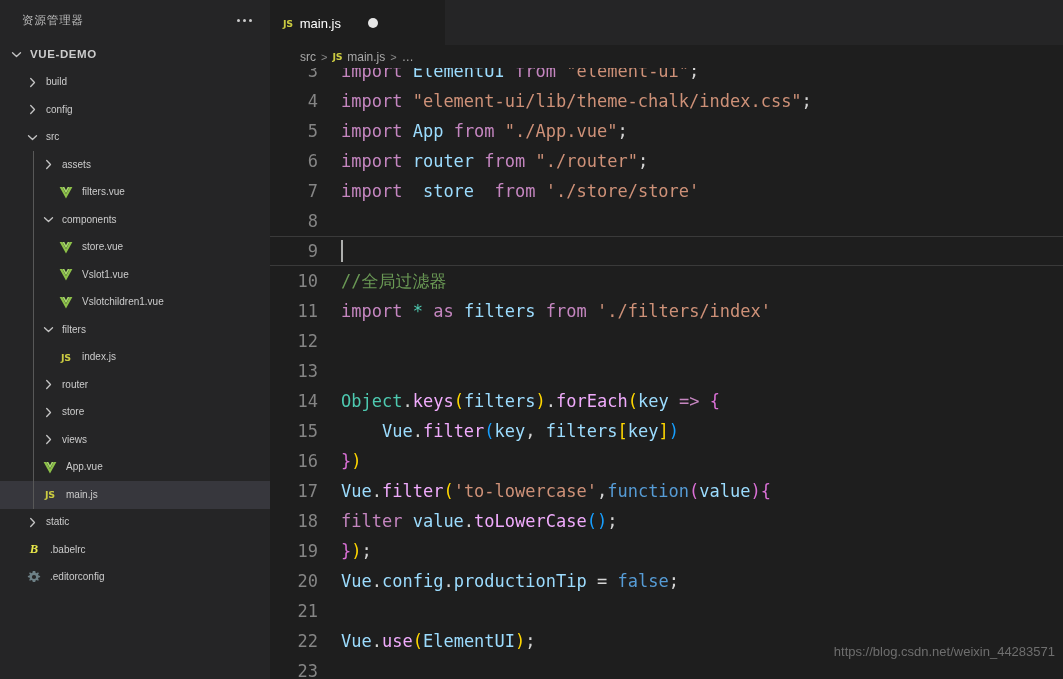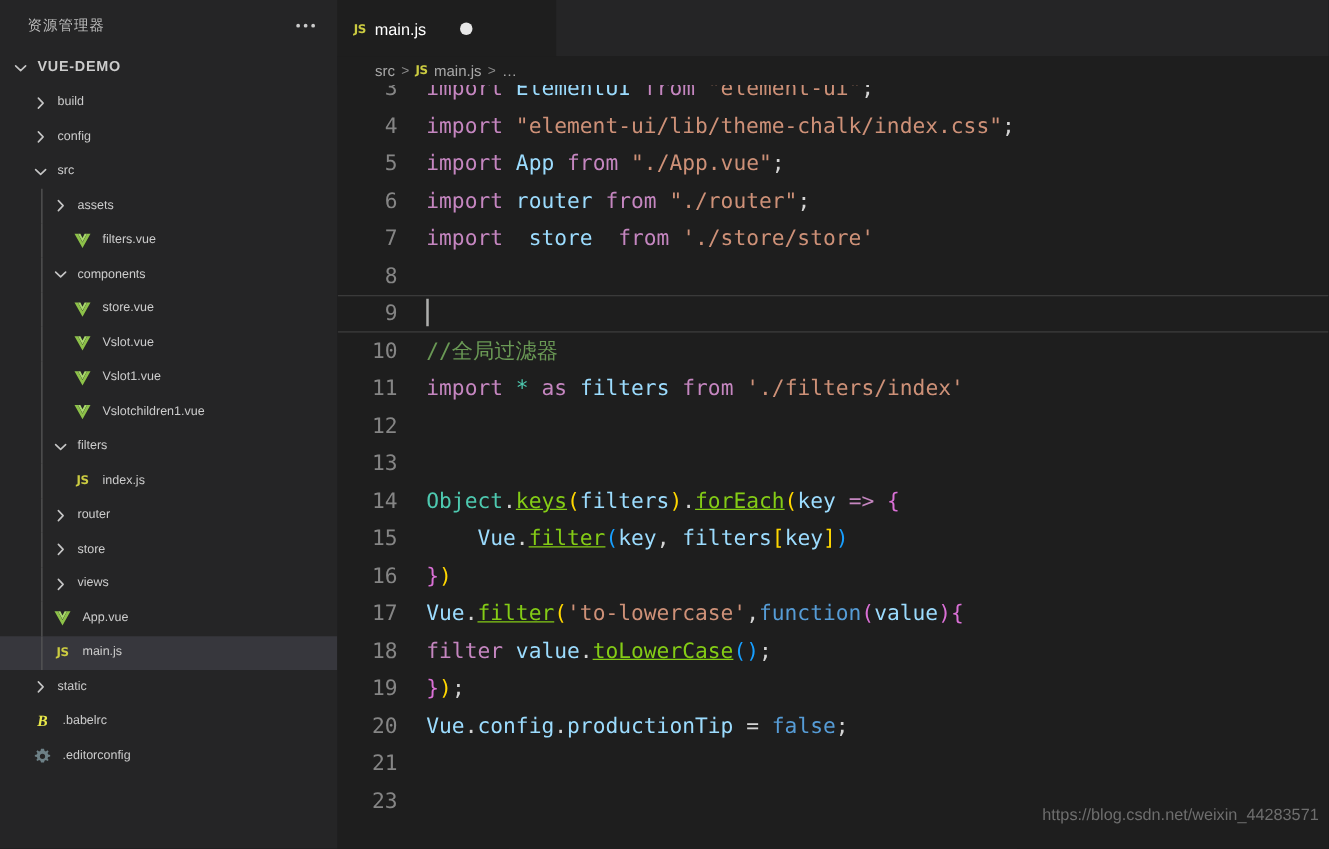--- a/index.html
+++ b/index.html
@@ -125,21 +125,21 @@
   }
   .ctext { flex: 1 1 auto; padding-left: 1px; }
 
   
   .t-kw   { color: #c586c0; }
   .t-var  { color: #9cdcfe; }
   .t-str  { color: #ce9178; }
   .t-punc { color: #d4d4d4; }
   .t-cmt  { color: #6a9955; }
   .t-cls  { color: #4ec9b0; }
-  .t-fn   { color: #84cc16; text-decoration: underline; }
+  .t-fn   { color: #f0abfc; }
   .t-ctl  { color: #c586c0; }
   .t-op   { color: #d4d4d4; }
   .t-blue { color: #569cd6; }
   .t-p1   { color: #ffd700; }
   .t-p2   { color: #da70d6; }
   .t-p3   { color: #179fff; }
 
   .cursor {
     display: inline-block; width: 2px; height: 22px;
     background: #aeafad; vertical-align: middle;
@@ -248,33 +248,20 @@
           <span class="guide" style="left: 49px; background: transparent;"></span>
           <span style="flex: 0 0 56px;"></span>
           <span class="ficon">
             <svg width="14" height="13" viewBox="0 0 14 13">
               <path d="M0.6 1 L3.3 1 L7 8 L10.7 1 L13.4 1 L7 12.4 Z" fill="#8dc149"></path>
               <path d="M3.4 1 L5.3 1 L7 4.3 L8.7 1 L10.6 1 L7 7.6 Z" fill="#a9d96c"></path>
             </svg>
           </span>
           <span style="flex: 0 0 4px;"></span>
           <span class="lbl">store.vue</span>
-        </div>
-        <div class="row">
-          <span class="guide" style="left: 33px;"></span>
-          <span class="guide" style="left: 49px; background: transparent;"></span>
-          <span style="flex: 0 0 56px;"></span>
-          <span class="ficon">
-            <svg width="14" height="13" viewBox="0 0 14 13">
-              <path d="M0.6 1 L3.3 1 L7 8 L10.7 1 L13.4 1 L7 12.4 Z" fill="#8dc149"></path>
-              <path d="M3.4 1 L5.3 1 L7 4.3 L8.7 1 L10.6 1 L7 7.6 Z" fill="#a9d96c"></path>
-            </svg>
-          </span>
-          <span style="flex: 0 0 4px;"></span>
-          <span class="lbl">Vslot.vue</span>
         </div>
         <div class="row">
           <span class="guide" style="left: 33px;"></span>
           <span class="guide" style="left: 49px; background: transparent;"></span>
           <span style="flex: 0 0 56px;"></span>
           <span class="ficon">
             <svg width="14" height="13" viewBox="0 0 14 13">
               <path d="M0.6 1 L3.3 1 L7 8 L10.7 1 L13.4 1 L7 12.4 Z" fill="#8dc149"></path>
               <path d="M3.4 1 L5.3 1 L7 4.3 L8.7 1 L10.6 1 L7 7.6 Z" fill="#a9d96c"></path>
             </svg>
@@ -441,19 +428,20 @@
           <div class="cline"><span class="lnum">12</span><span class="ctext"></span></div>
           <div class="cline"><span class="lnum">13</span><span class="ctext"></span></div>
           <div class="cline"><span class="lnum">14</span><span class="ctext"><span class="t-cls">Object</span><span class="t-punc">.</span><span class="t-fn">keys</span><span class="t-p1">(</span><span class="t-var">filters</span><span class="t-p1">)</span><span class="t-punc">.</span><span class="t-fn">forEach</span><span class="t-p1">(</span><span class="t-var">key</span><span class="t-punc"> </span><span class="t-kw">=&gt;</span><span class="t-punc"> </span><span class="t-p2">{</span></span></div>
           <div class="cline"><span class="lnum">15</span><span class="ctext"><span class="t-punc">    </span><span class="t-var">Vue</span><span class="t-punc">.</span><span class="t-fn">filter</span><span class="t-p3">(</span><span class="t-var">key</span><span class="t-punc">, </span><span class="t-var">filters</span><span class="t-p1">[</span><span class="t-var">key</span><span class="t-p1">]</span><span class="t-p3">)</span></span></div>
           <div class="cline"><span class="lnum">16</span><span class="ctext"><span class="t-p2">}</span><span class="t-p1">)</span></span></div>
           <div class="cline"><span class="lnum">17</span><span class="ctext"><span class="t-var">Vue</span><span class="t-punc">.</span><span class="t-fn">filter</span><span class="t-p1">(</span><span class="t-str">'to-lowercase'</span><span class="t-punc">,</span><span class="t-blue">function</span><span class="t-p2">(</span><span class="t-var">value</span><span class="t-p2">)</span><span class="t-p2">{</span></span></div>
           <div class="cline"><span class="lnum">18</span><span class="ctext"><span class="t-ctl">filter</span><span class="t-punc"> </span><span class="t-var">value</span><span class="t-punc">.</span><span class="t-fn">toLowerCase</span><span class="t-p3">(</span><span class="t-p3">)</span><span class="t-punc">;</span></span></div>
           <div class="cline"><span class="lnum">19</span><span class="ctext"><span class="t-p2">}</span><span class="t-p1">)</span><span class="t-punc">;</span></span></div>
           <div class="cline"><span class="lnum">20</span><span class="ctext"><span class="t-var">Vue</span><span class="t-punc">.</span><span class="t-var">config</span><span class="t-punc">.</span><span class="t-var">productionTip</span><span class="t-punc"> </span><span class="t-op">=</span><span class="t-punc"> </span><span class="t-blue">false</span><span class="t-punc">;</span></span></div>
           <div class="cline"><span class="lnum">21</span><span class="ctext"></span></div>
+          <div class="cline"><span class="lnum">22</span><span class="ctext"><span class="t-var">Vue</span><span class="t-punc">.</span><span class="t-fn">use</span><span class="t-p1">(</span><span class="t-var">ElementUI</span><span class="t-p1">)</span><span class="t-punc">;</span></span></div>
           <div class="cline"><span class="lnum">23</span><span class="ctext"></span></div>
         </div>
       <div class="watermark">https://blog.csdn.net/weixin_44283571</div>
     </div>
 
   </div>
 </div>
 
 </body></html>

